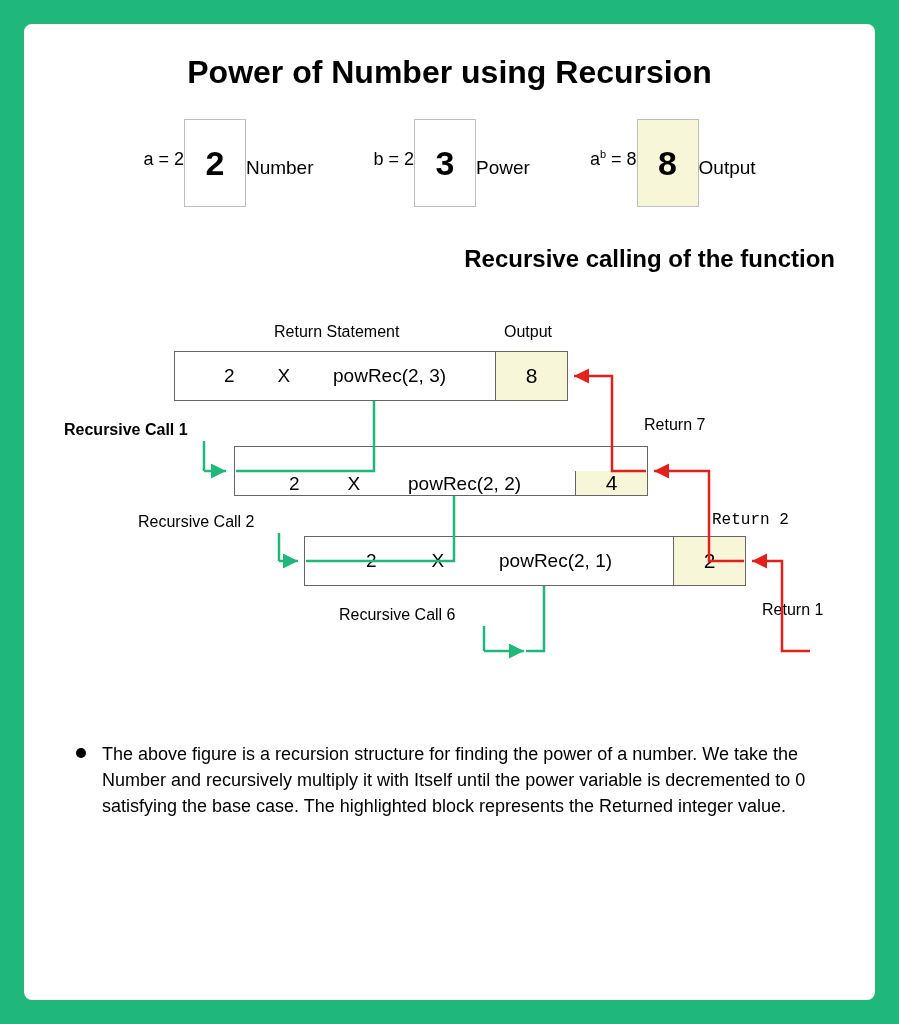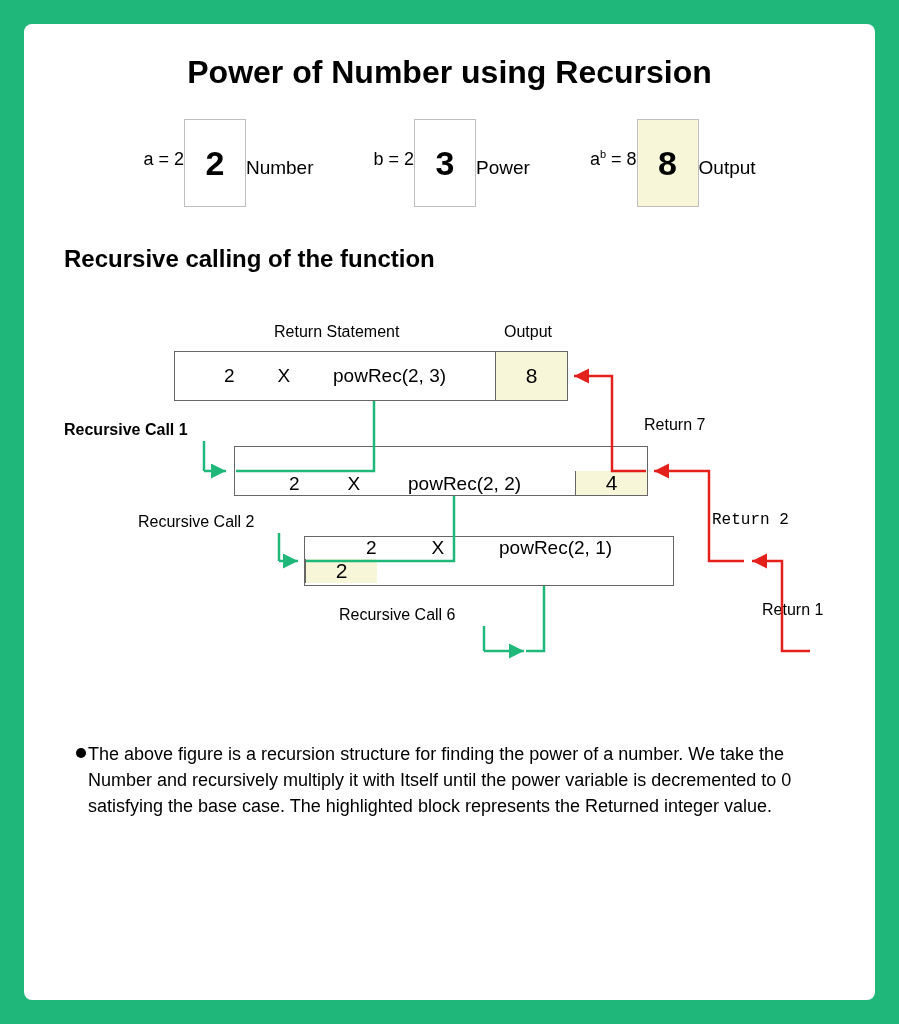--- a/index.html
+++ b/index.html
@@ -40,21 +40,21 @@
     display: flex;
     align-items: center;
     justify-content: center;
     font-size: 34px;
     font-weight: 600;
   }
   .num-box.highlight { background: #f7f6d9; }
   .vbox .bottom-label { font-size: 19px; margin-top: 10px; }
 
   h2 {
-    text-align: left;
+    text-align: right;
     font-size: 24px;
     font-weight: 600;
     margin-bottom: 46px;
   }
 
   .flow { position: relative; height: 380px; margin-bottom: 30px; margin-top: 48px; }
   .frow {
     position: absolute;
     height: 50px;
     display: flex;
@@ -76,31 +76,31 @@
     align-items: center;
     justify-content: center;
     font-size: 21px;
     font-weight: 500;
   }
 
   .r1 { left: 110px; top: 30px; }
   .r1 .fcall { width: 320px; }
   .r2 { left: 170px; top: 125px; align-items: flex-end; }
   .r2 .fcall { width: 340px; }
-  .r3 { left: 240px; top: 215px; flex-direction: column; }
+  .r3 { left: 240px; top: 215px; }
   .r3 .fcall { width: 368px; }
   .r4 { left: 468px; top: 305px; }
   .r4 .fcall { width: 218px; font-weight:600; font-size:18px; }
   .r4 .fout { width: 60px; }
 
   .lbl { position: absolute; font-size: 16px; }
 
   svg.arrows { position: absolute; left: 0; top: 0; width: 100%; height: 100%; pointer-events:none; }
 
-  .desc-row { display:flex; align-items:flex-start; gap:2px; margin-top:40px; padding: 0 12px; }
+  .desc-row { display:flex; align-items:flex-start; gap:16px; margin-top:40px; padding: 0 12px; }
   .bullet { width:10px; height:10px; border-radius:50%; background:#000; margin-top:7px; flex-shrink:0;}
   .desc { font-size: 18px; line-height: 1.45; }
 </style>
 </head>
 <body>
 
 <div class="card">
 
   <h1>Power of Number using Recursion</h1>
 

